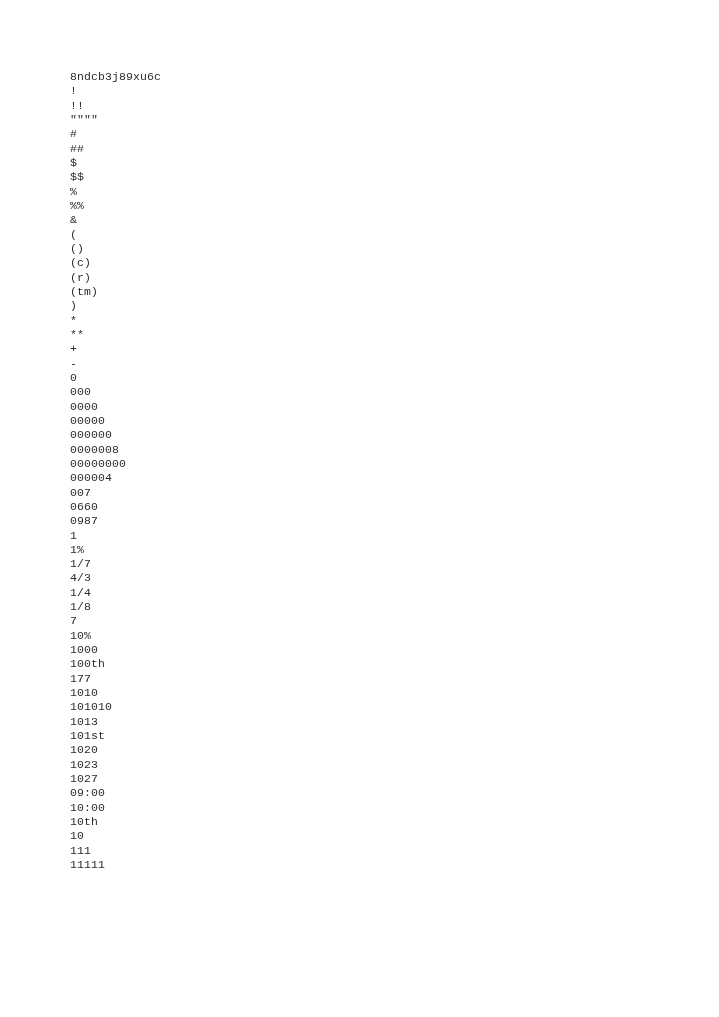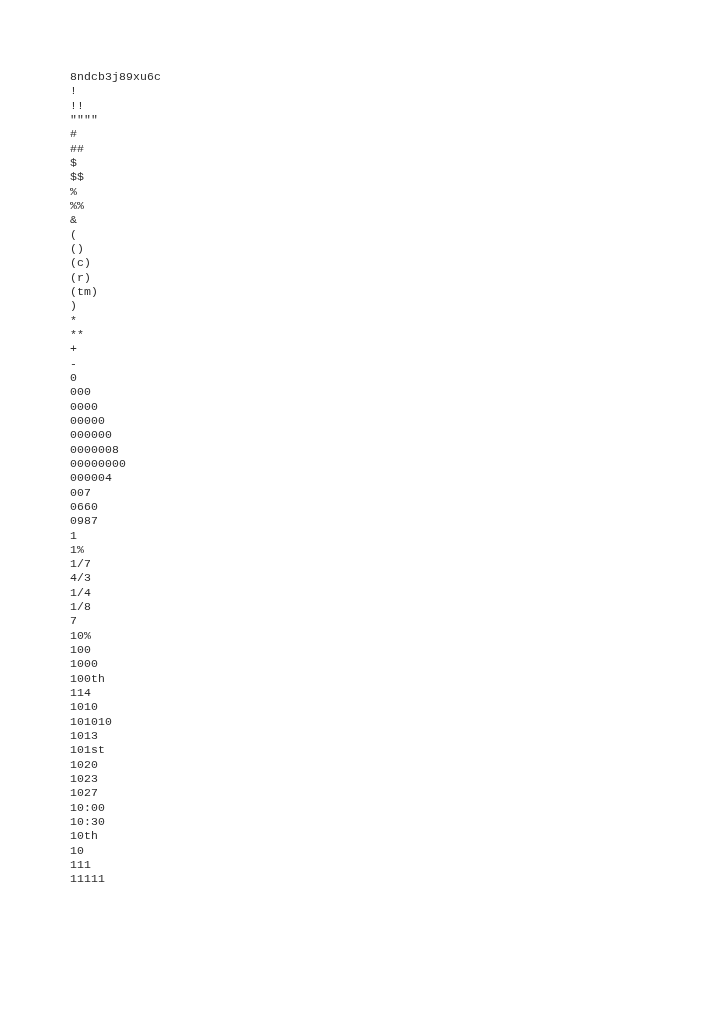--- a/index.html
+++ b/index.html
@@ -95,32 +95,31 @@
         <li class="token-line">0660</li>
         <li class="token-line">0987</li>
         <li class="token-line">1</li>
         <li class="token-line">1%</li>
         <li class="token-line">1/7</li>
         <li class="token-line">4/3</li>
         <li class="token-line">1/4</li>
         <li class="token-line">1/8</li>
         <li class="token-line">7</li>
         <li class="token-line">10%</li>
-        <li class="token-line">100</li>
         <li class="token-line">1000</li>
         <li class="token-line">100th</li>
-        <li class="token-line">114</li>
+        <li class="token-line">177</li>
         <li class="token-line">1010</li>
         <li class="token-line">101010</li>
         <li class="token-line">1013</li>
         <li class="token-line">101st</li>
         <li class="token-line">1020</li>
         <li class="token-line">1023</li>
         <li class="token-line">1027</li>
+        <li class="token-line">09:00</li>
         <li class="token-line">10:00</li>
-        <li class="token-line">10:30</li>
         <li class="token-line">10th</li>
         <li class="token-line">10</li>
         <li class="token-line">111</li>
         <li class="token-line">11111</li>
       </ul>
   </div>
 </div>
 
 </body></html>

